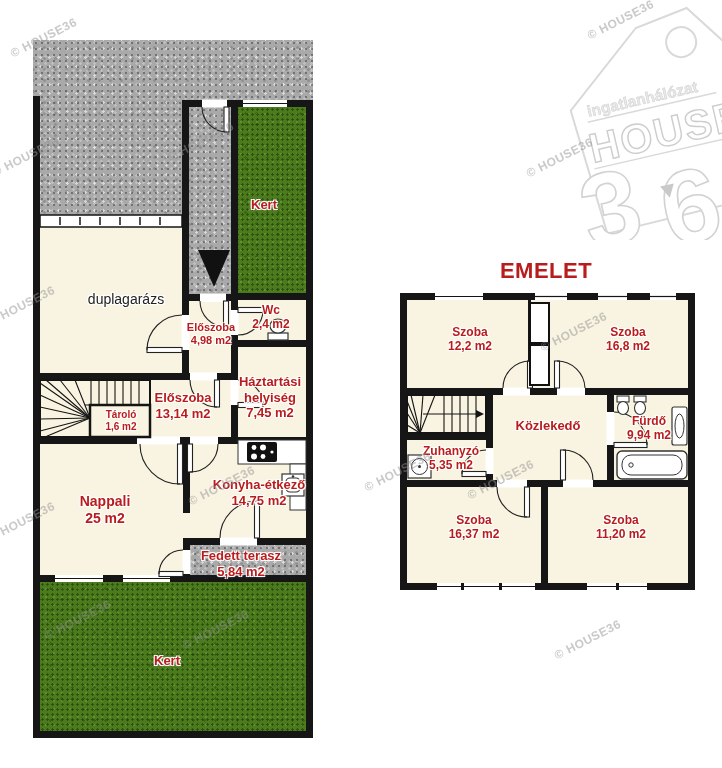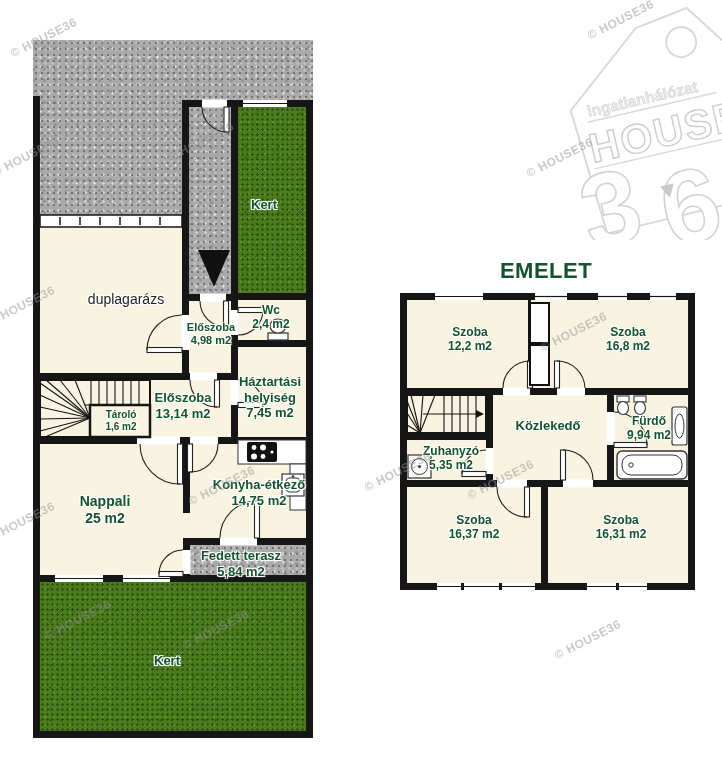--- a/index.html
+++ b/index.html
@@ -16,21 +16,21 @@
     background-position:0 0,3px 4px,6px 2px,2px 6px;}
   .grass{background-color:#4b7b1d;background-image:
     radial-gradient(circle, rgba(25,55,5,.6) 1px, transparent 1.3px),
     radial-gradient(circle, rgba(125,170,55,.45) 1px, transparent 1.3px),
     radial-gradient(circle, rgba(40,80,12,.55) 1px, transparent 1.4px);
     background-size:5px 5px,8px 8px,11px 11px;
     background-position:0 0,2px 3px,5px 1px;}
   .cream{background:#f8f4e1;}
   
   .lbl{position:absolute;transform:translate(-50%,-50%);text-align:center;z-index:10;
-    font-weight:bold;font-size:13px;color:#14532d;line-height:1.2;white-space:nowrap;
+    font-weight:bold;font-size:13px;color:#b91c1c;line-height:1.2;white-space:nowrap;
     text-shadow:-1px -1px 0 rgba(255,255,255,.95),1px -1px 0 rgba(255,255,255,.95),
     -1px 1px 0 rgba(255,255,255,.95),1px 1px 0 rgba(255,255,255,.95),0 0 3px #fff;}
   .lbl span{display:block;}
   .s10{font-size:10px;} .s11{font-size:11px;} .s12{font-size:12px;} .s14{font-size:14px;}
   .plain{font-weight:400;font-size:14px;color:#222;}
   .title{font-size:22px;font-weight:800;letter-spacing:.5px;}
   
   .wm{position:absolute;z-index:12;font-weight:bold;font-size:12px;letter-spacing:.5px;
       color:rgba(148,148,148,.5);transform:rotate(-27deg);transform-origin:left top;
       white-space:nowrap;pointer-events:none;}
@@ -340,21 +340,21 @@
   <div class="lbl s12" style="left:451px;top:458px;">
     <span>Zuhanyzó</span>
     <span>5,35 m2</span>
     </div>
   <div class="lbl s12" style="left:474px;top:527px;">
     <span>Szoba</span>
     <span>16,37 m2</span>
     </div>
   <div class="lbl s12" style="left:621px;top:527px;">
     <span>Szoba</span>
-    <span>16,31 m2</span>
+    <span>11,20 m2</span>
     </div>
 
   <svg class="abs" style="left:545px;top:0px;z-index:3;" width="177" height="240" viewBox="0 0 177 240">
     <g transform="rotate(-13 110 120)" stroke="#d9d9d9" fill="none">
       <path d="M 30 92 L 112 26 L 166 18 L 198 64 L 190 218 L 38 220 Z" stroke-width="2"></path>
       <circle cx="153" cy="50" r="15" stroke-width="2"></circle>
       <text x="46" y="102" font-size="15.5" font-weight="bold" fill="#e9e9e9" stroke="#cfcfcf" stroke-width="0.5">ingatlanhálózat</text>
       <line x1="44" y1="107" x2="176" y2="107" stroke-width="1.5"></line>
       <text x="40" y="148" font-size="41" font-weight="bold" letter-spacing="2" fill="#ffffff" stroke="#cdcdcd" stroke-width="1.4">HOUSE</text>
       <line x1="40" y1="154" x2="178" y2="154" stroke-width="1.5"></line>

